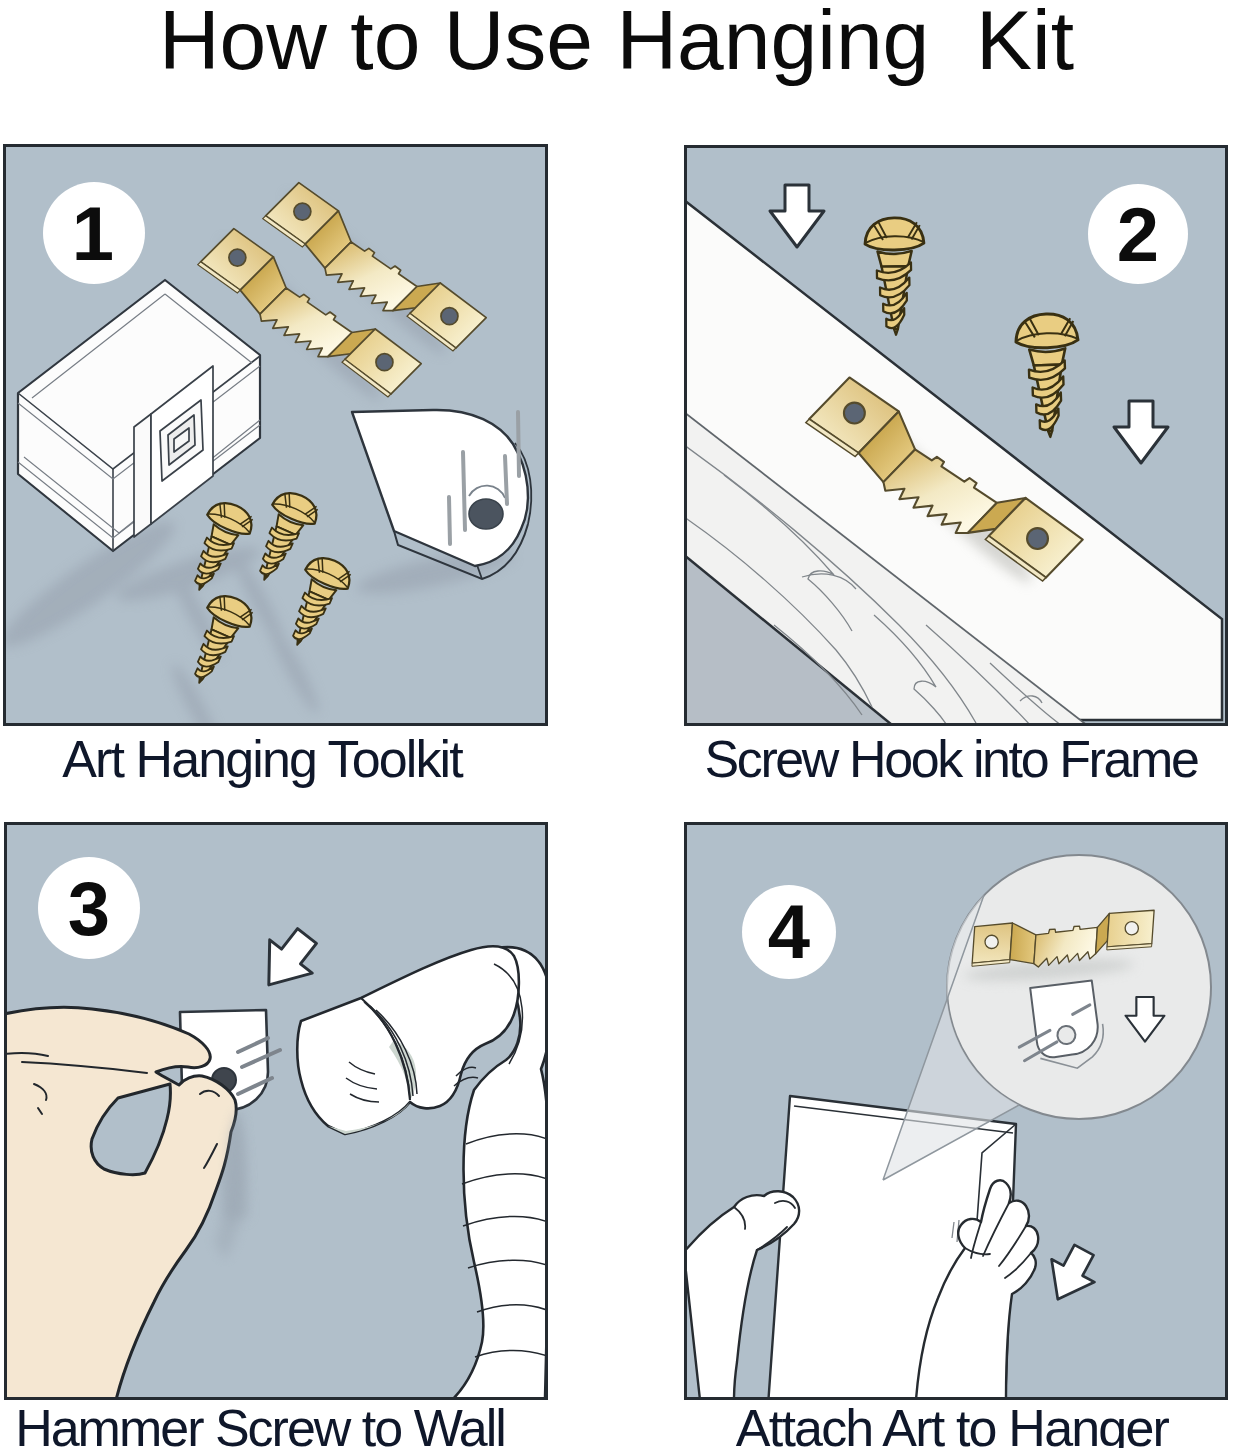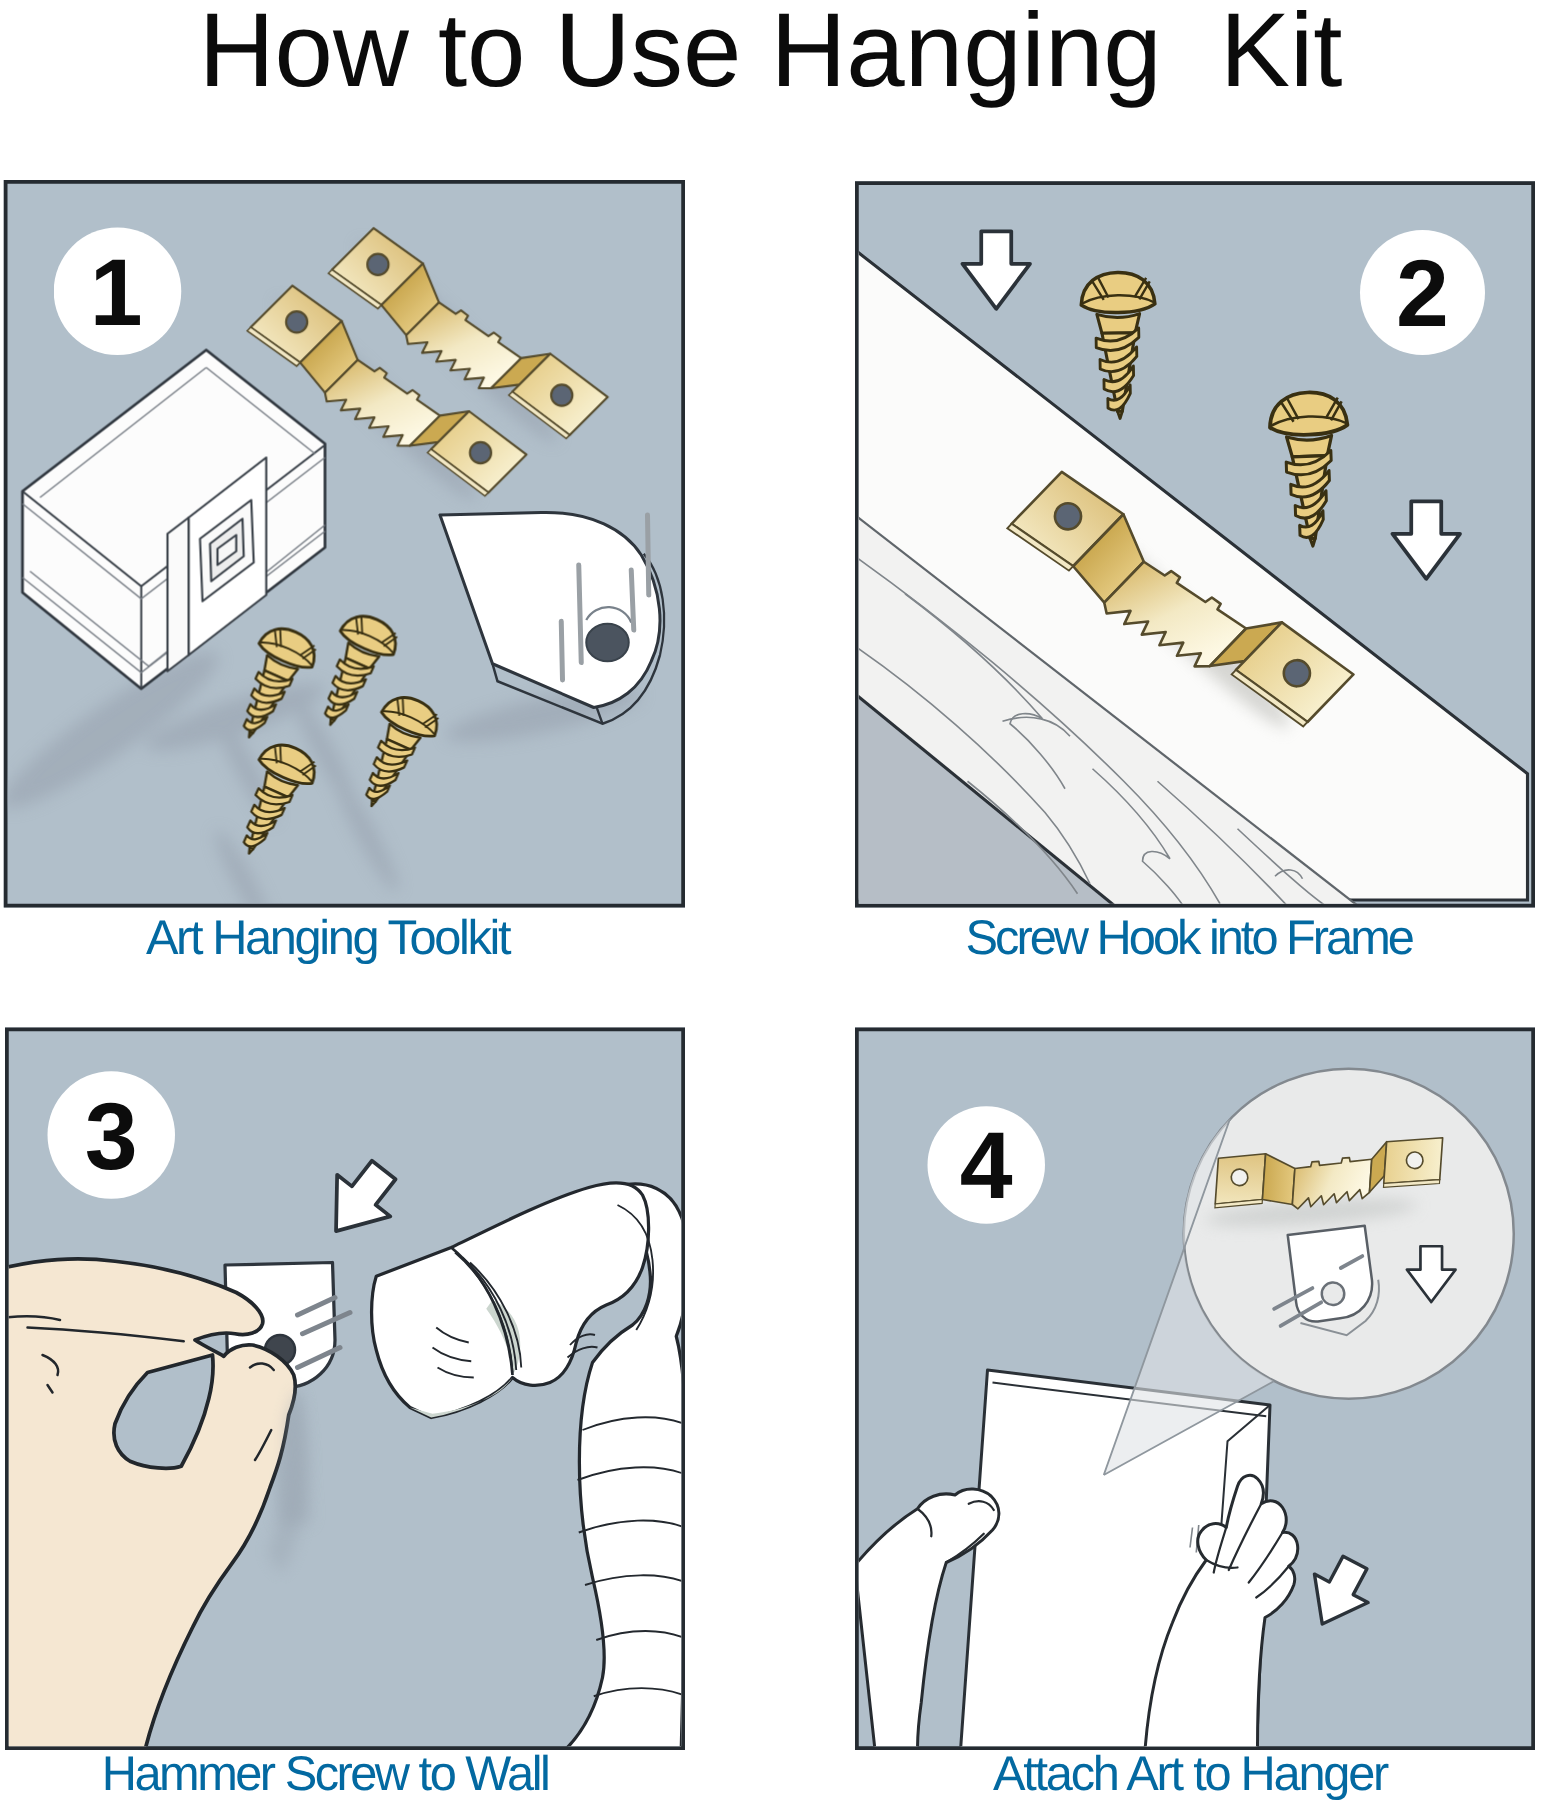--- a/index.html
+++ b/index.html
@@ -5,21 +5,21 @@
   html,body{margin:0;padding:0;background:#ffffff;}
   body{width:1233px;height:1448px;position:relative;overflow:hidden;
        font-family:"Liberation Sans", sans-serif;}
   .title{position:absolute;left:0;top:-8px;width:1233px;text-align:center;
          font-size:84px;font-weight:400;color:#0b0b0b;letter-spacing:0px;}
   .panel{position:absolute;background:#b1bfca;border:3px solid #252b31;box-sizing:border-box;}
   #p1{left:3px;top:144px;width:545px;height:582px;}
   #p2{left:684px;top:145px;width:544px;height:581px;}
   #p3{left:4px;top:822px;width:544px;height:578px;}
   #p4{left:684px;top:822px;width:544px;height:578px;}
-  .cap{position:absolute;color:#0369a1;font-size:39px;white-space:nowrap;transform:translateX(-50%);}
+  .cap{position:absolute;color:#0f172a;font-size:52px;white-space:nowrap;transform:translateX(-50%);}
   svg{display:block}
 </style>
 </head>
 <body>
 <div class="title">How to Use Hanging&nbsp; Kit</div>
 
 <svg width="0" height="0" style="position:absolute">
 <defs>
   <linearGradient id="gTab" x1="0" y1="0" x2="0" y2="1">
     <stop offset="0" stop-color="#dec380"></stop>

